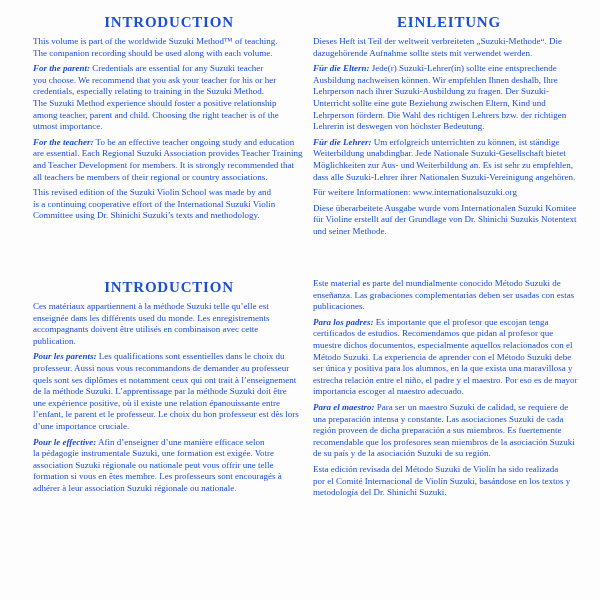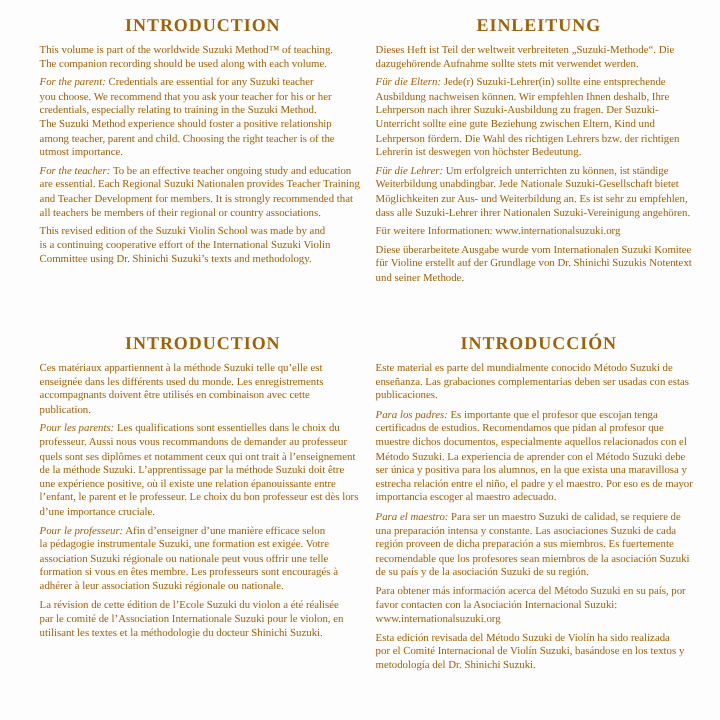--- a/index.html
+++ b/index.html
@@ -2,21 +2,21 @@
 <html><head>
 <meta charset="utf-8">
 <style>
   html, body { margin: 0; padding: 0; background: #ffffff; }
   .page {
     position: relative;
     width: 600px;
     height: 600px;
     box-sizing: border-box;
     background: #fdfdfd;
-    color: #a16207;
+    color: #1d4ed8;
     font-family: "Liberation Serif", "DejaVu Serif", serif;
     padding: 13px 0 0 33px;
     display: grid;
     grid-template-columns: 272px 272px;
     column-gap: 8px;
     grid-template-rows: 265px auto;
     overflow: hidden;
   }
   .col { overflow: visible; }
   .section-heading {
@@ -26,21 +26,21 @@
     letter-spacing: 0.8px;
     text-align: center;
     margin: 0 0 5px 0;
   }
   .para {
     font-size: 9px;
     line-height: 11.6px;
     margin: 0 0 4px 0;
   }
   .lead {
-    font-weight: normal;
+    font-weight: bold;
     font-style: italic;
     margin-top: 16px;
   }
   .ptext { white-space: pre; }
 </style>
 </head>
 <body>
 
 <div class="page">
 
@@ -48,21 +48,21 @@
     <h2 class="section-heading">INTRODUCTION</h2>
     <p class="para"><span class="lead"></span><span class="ptext">This volume is part of the worldwide Suzuki Method™ of teaching.
 The companion recording should be used along with each volume.</span></p>
     <p class="para"><span class="lead">For the parent:</span><span class="ptext"> Credentials are essential for any Suzuki teacher
 you choose. We recommend that you ask your teacher for his or her
 credentials, especially relating to training in the Suzuki Method.
 The Suzuki Method experience should foster a positive relationship
 among teacher, parent and child. Choosing the right teacher is of the
 utmost importance.</span></p>
     <p class="para"><span class="lead">For the teacher:</span><span class="ptext"> To be an effective teacher ongoing study and education
-are essential. Each Regional Suzuki Nationalen provides Teacher Training
+are essential. Each Regional Suzuki Association provides Teacher Training
 and Teacher Development for members. It is strongly recommended that
 all teachers be members of their regional or country associations.</span></p>
     <p class="para"><span class="lead"></span><span class="ptext">This revised edition of the Suzuki Violin School was made by and
 is a continuing cooperative effort of the International Suzuki Violin
 Committee using Dr. Shinichi Suzuki’s texts and methodology.</span></p>
   </section>
 
   <section class="col">
     <h2 class="section-heading">EINLEITUNG</h2>
     <p class="para"><span class="lead"></span><span class="ptext">Dieses Heft ist Teil der weltweit verbreiteten „Suzuki-Methode“. Die
@@ -89,48 +89,41 @@
 enseignée dans les différents used du monde. Les enregistrements
 accompagnants doivent être utilisés en combinaison avec cette
 publication.</span></p>
     <p class="para"><span class="lead">Pour les parents:</span><span class="ptext"> Les qualifications sont essentielles dans le choix du
 professeur. Aussi nous vous recommandons de demander au professeur
 quels sont ses diplômes et notamment ceux qui ont trait à l’enseignement
 de la méthode Suzuki. L’apprentissage par la méthode Suzuki doit être
 une expérience positive, où il existe une relation épanouissante entre
 l’enfant, le parent et le professeur. Le choix du bon professeur est dès lors
 d’une importance cruciale.</span></p>
-    <p class="para"><span class="lead">Pour le professeur:</span><span class="ptext"> Afin d’enseigner d’une manière efficace selon
+    <p class="para"><span class="lead">Pour le effective:</span><span class="ptext"> Afin d’enseigner d’une manière efficace selon
 la pédagogie instrumentale Suzuki, une formation est exigée. Votre
 association Suzuki régionale ou nationale peut vous offrir une telle
 formation si vous en êtes membre. Les professeurs sont encouragés à
 adhérer à leur association Suzuki régionale ou nationale.</span></p>
-    <p class="para"><span class="lead"></span><span class="ptext">La révision de cette édition de l’Ecole Suzuki du violon a été réalisée
-par le comité de l’Association Internationale Suzuki pour le violon, en
-utilisant les textes et la méthodologie du docteur Shinichi Suzuki.</span></p>
   </section>
 
   <section class="col">
-    <h2 class="section-heading">INTRODUCCIÓN</h2>
     <p class="para"><span class="lead"></span><span class="ptext">Este material es parte del mundialmente conocido Método Suzuki de
 enseñanza. Las grabaciones complementarias deben ser usadas con estas
 publicaciones.</span></p>
     <p class="para"><span class="lead">Para los padres:</span><span class="ptext"> Es importante que el profesor que escojan tenga
 certificados de estudios. Recomendamos que pidan al profesor que
 muestre dichos documentos, especialmente aquellos relacionados con el
 Método Suzuki. La experiencia de aprender con el Método Suzuki debe
 ser única y positiva para los alumnos, en la que exista una maravillosa y
 estrecha relación entre el niño, el padre y el maestro. Por eso es de mayor
 importancia escoger al maestro adecuado.</span></p>
     <p class="para"><span class="lead">Para el maestro:</span><span class="ptext"> Para ser un maestro Suzuki de calidad, se requiere de
 una preparación intensa y constante. Las asociaciones Suzuki de cada
 región proveen de dicha preparación a sus miembros. Es fuertemente
 recomendable que los profesores sean miembros de la asociación Suzuki
 de su país y de la asociación Suzuki de su región.</span></p>
-    <p class="para"><span class="lead"></span><span class="ptext">Para obtener más información acerca del Método Suzuki en su país, por
-favor contacten con la Asociación Internacional Suzuki:
-www.internationalsuzuki.org</span></p>
     <p class="para"><span class="lead"></span><span class="ptext">Esta edición revisada del Método Suzuki de Violín ha sido realizada
 por el Comité Internacional de Violín Suzuki, basándose en los textos y
 metodología del Dr. Shinichi Suzuki.</span></p>
   </section>
 
 </div>
 
 </body></html>

